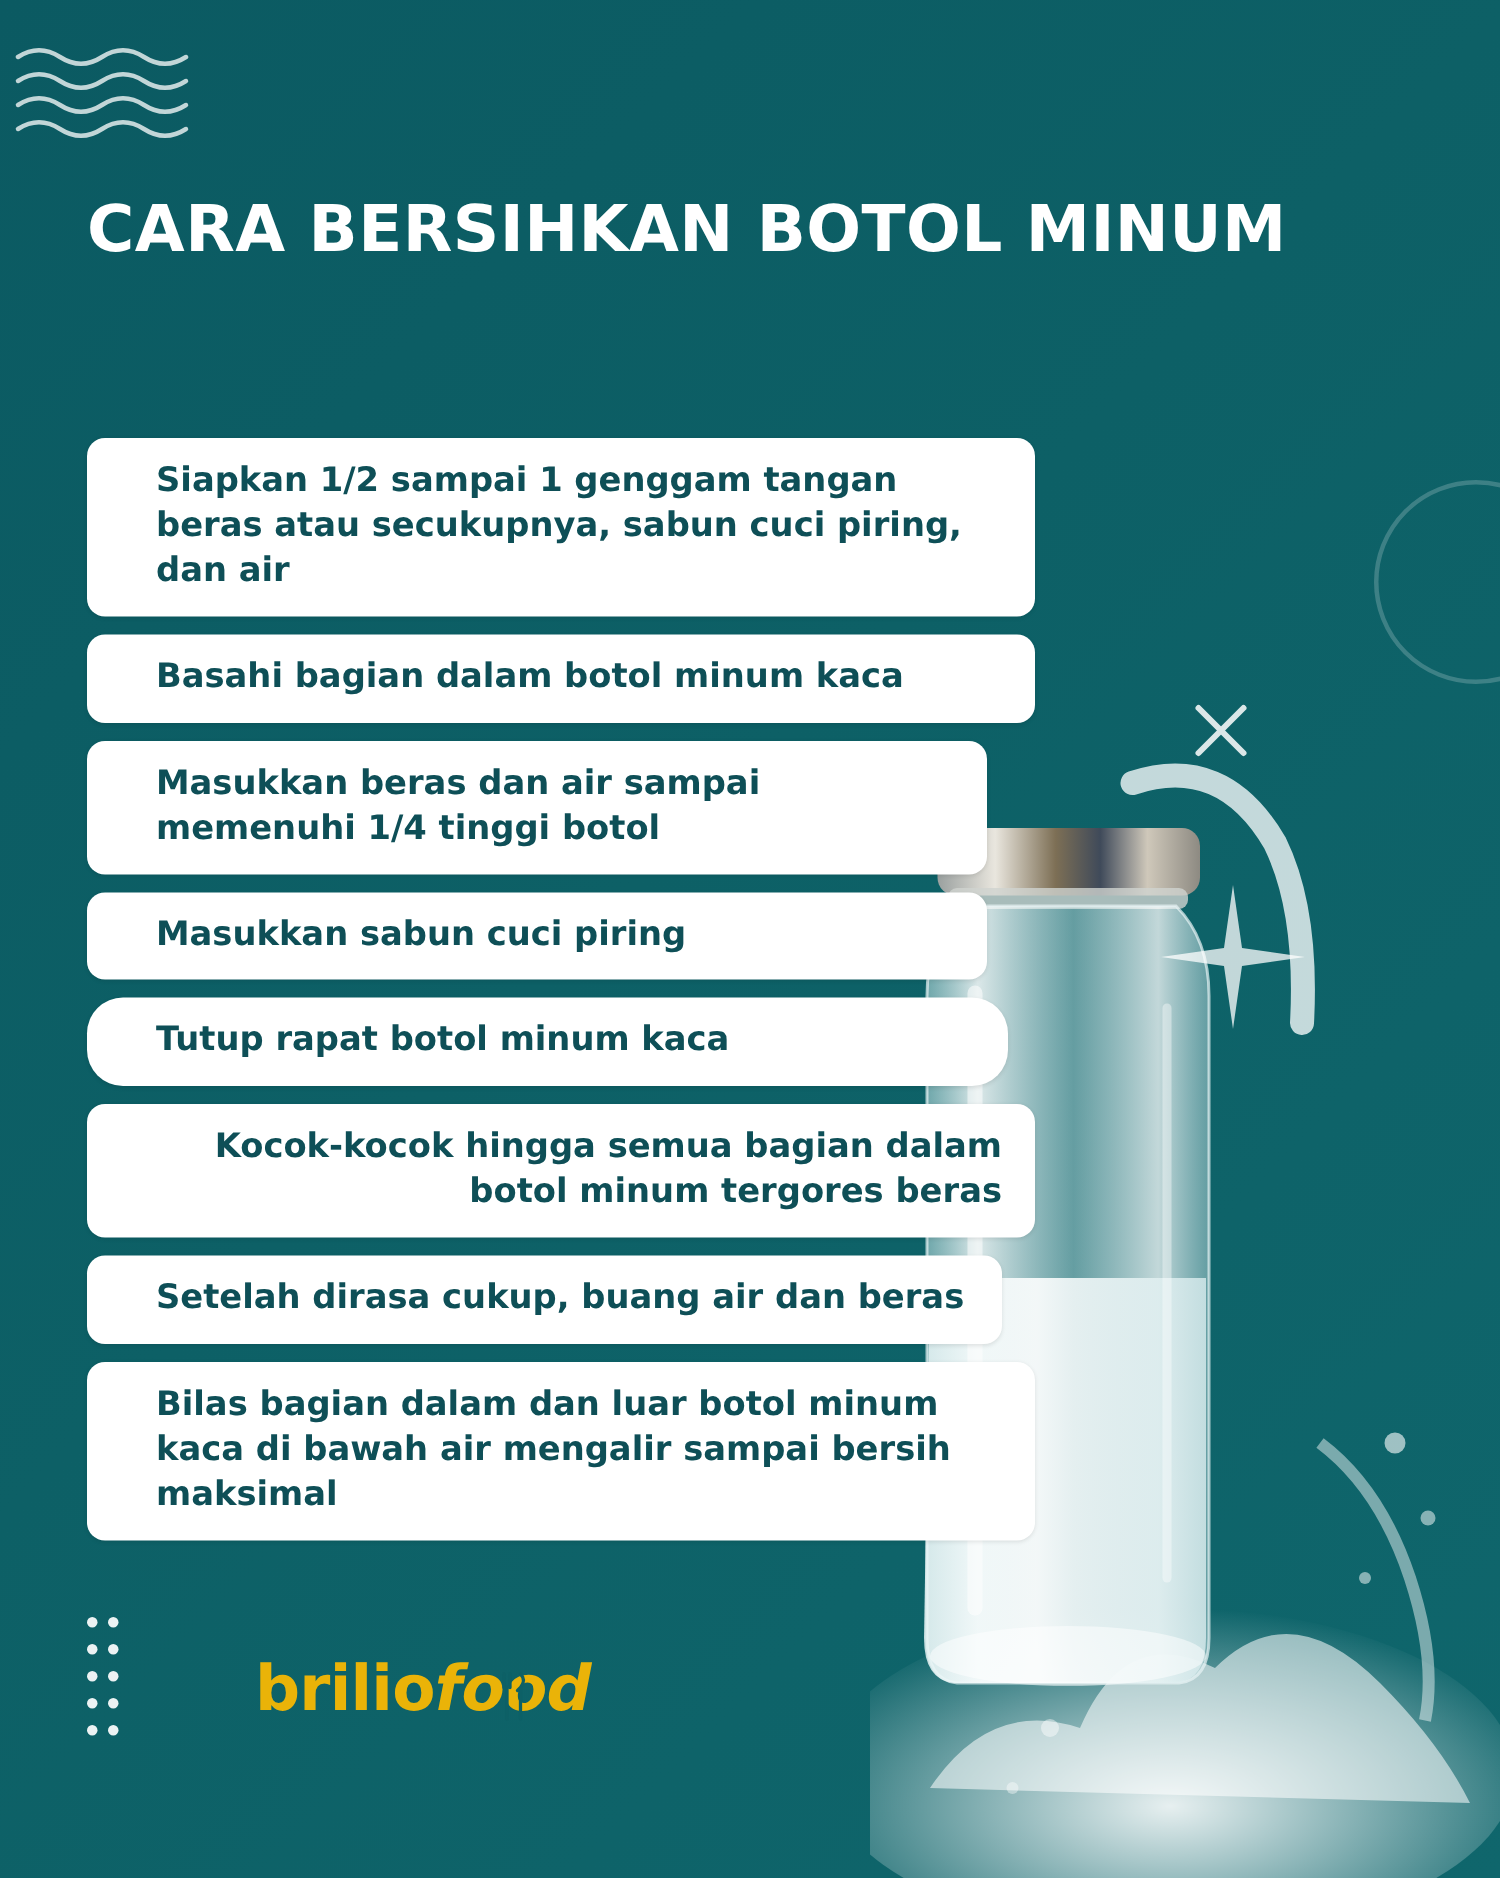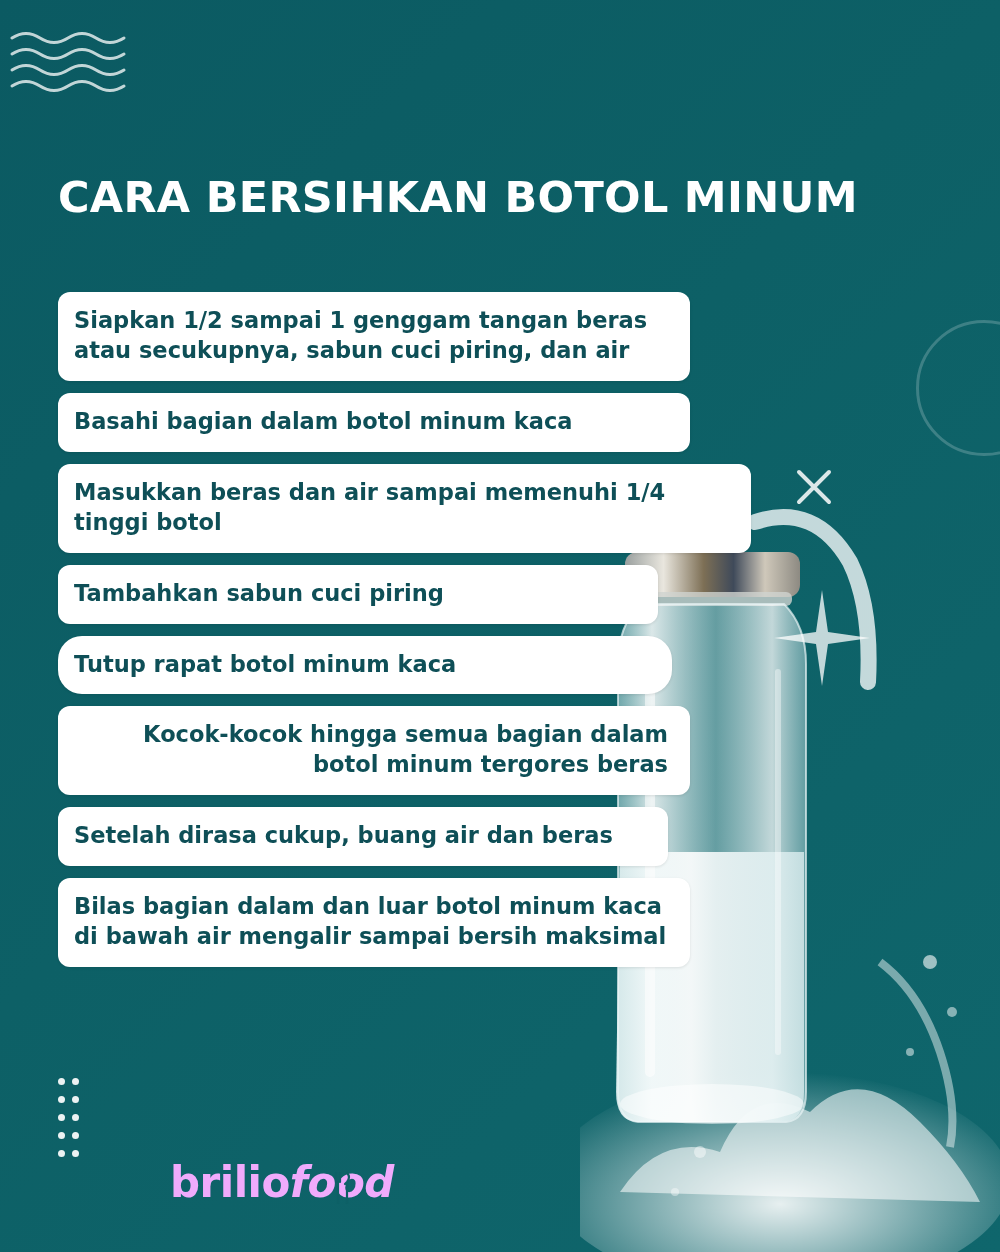--- a/index.html
+++ b/index.html
@@ -82,59 +82,58 @@
     left: 58px;
     top: 126px;
     width: 880px;
     color: #ffffff;
     font-weight: bold;
     font-size: 43px;
     line-height: 1.26;
     letter-spacing: .3px;
     text-transform: uppercase;
     font-family: "DejaVu Sans", sans-serif;
-    margin-top: 44px;
   }
   .headline span { display: block; }
 
   
   .steps {
     position: absolute;
     left: 58px;
     top: 292px;
     width: 640px;
   }
   .step {
     background: #ffffff;
     border-radius: 12px;
-    padding: 14px 22px 15px 16px;
+    padding: 14px 22px 15px 46px;
     margin-bottom: 12px;
     color: #0e4f57;
     font-size: 22.5px;
     line-height: 1.33;
     font-weight: bold;
     font-family: "DejaVu Sans", sans-serif;
     box-shadow: 0 1px 3px rgba(0,0,0,.10);
     box-sizing: border-box;
   }
   .step.w1 { width: 632px; }
   .step.w2 { width: 632px; }
-  .step.w3 { width: 693px; }
+  .step.w3 { width: 600px; }
   .step.w4 { width: 600px; }
   .step.w5 { width: 614px; border-radius: 24px; }
   .step.w6 { width: 632px; text-align: right; }
   .step.w7 { width: 610px; }
   .step.w8 { width: 632px; }
 
   
   .brand {
     position: absolute;
     left: 170px;
-    top: 1158px;
-    color: #f0abfc;
+    top: 1101px;
+    color: #eab308;
     font-size: 42px;
     font-weight: bold;
     letter-spacing: -.5px;
     font-family: "DejaVu Sans", sans-serif;
     display: flex;
     align-items: flex-end;
   }
   .brand .part2 { position: relative; display: inline-block; font-style: italic; }
   .brand .utensil {
     position: absolute;
@@ -218,21 +217,21 @@
 </div>
 
 <div class="headline">
   <span>CARA BERSIHKAN BOTOL MINUM</span>
 </div>
 
 <div class="steps">
   <div class="step w1">Siapkan 1/2 sampai 1 genggam tangan beras atau secukupnya, sabun cuci piring, dan air</div>
   <div class="step w2">Basahi bagian dalam botol minum kaca</div>
   <div class="step w3">Masukkan beras dan air sampai memenuhi 1/4 tinggi botol</div>
-  <div class="step w4">Tambahkan sabun cuci piring</div>
+  <div class="step w4">Masukkan sabun cuci piring</div>
   <div class="step w5">Tutup rapat botol minum kaca</div>
   <div class="step w6">Kocok-kocok hingga semua bagian dalam botol minum tergores beras</div>
   <div class="step w7">Setelah dirasa cukup, buang air dan beras</div>
   <div class="step w8">Bilas bagian dalam dan luar botol minum kaca di bawah air mengalir sampai bersih maksimal</div>
 </div>
 
 <div class="dot-grid">
   <i></i>
     <i></i>
     <i></i>

